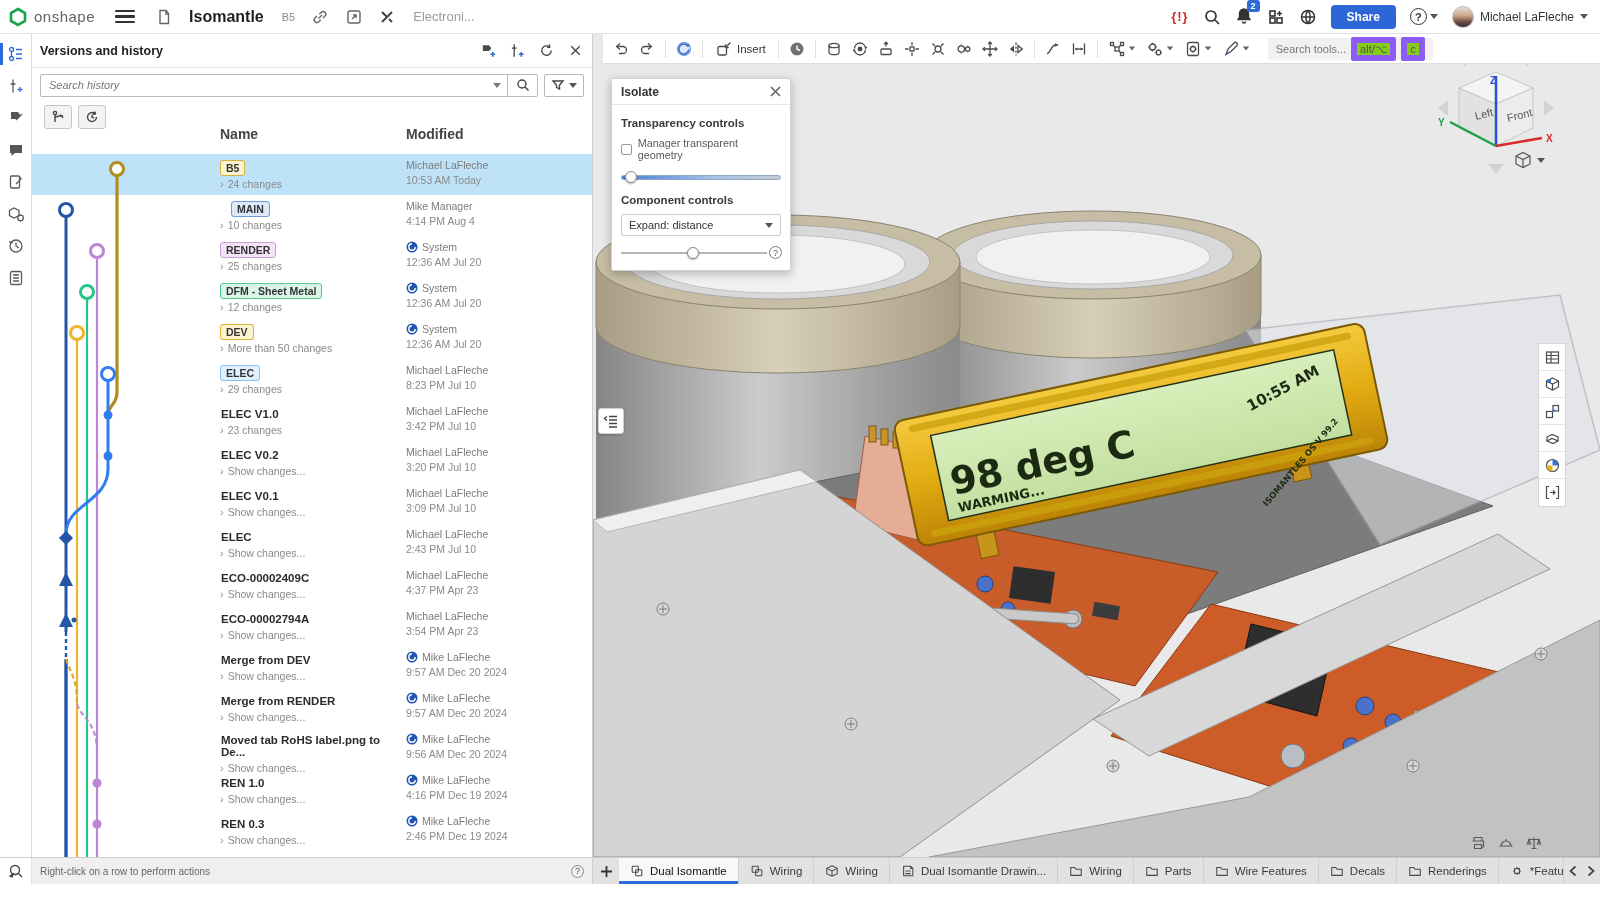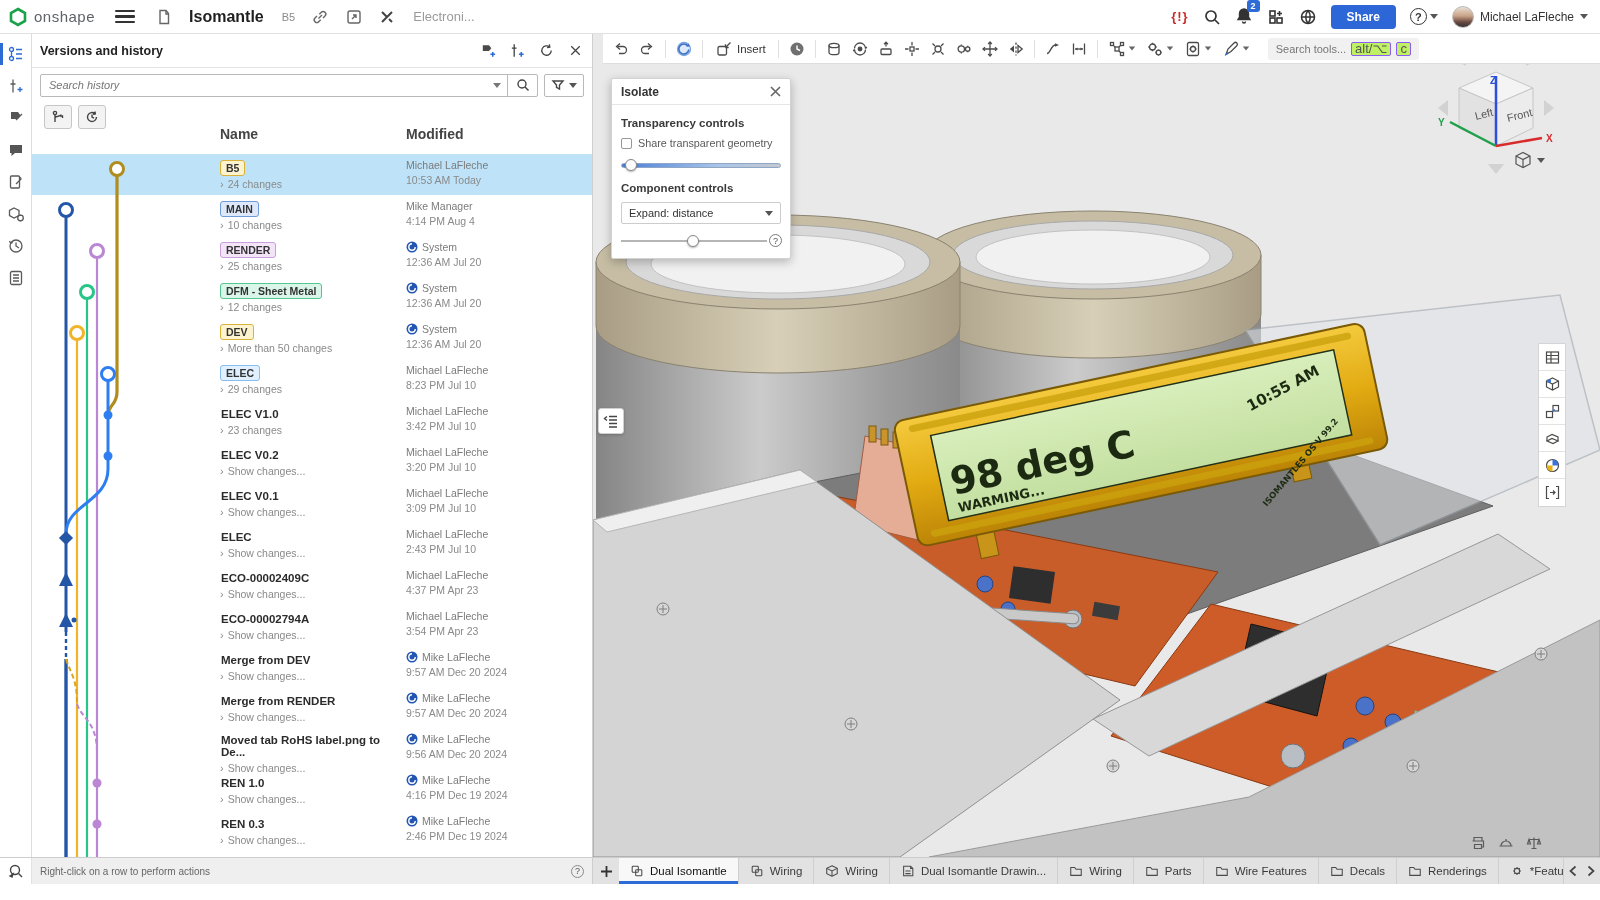--- a/index.html
+++ b/index.html
@@ -68,21 +68,21 @@
   .colhead span:last-child { }
   .vlist { position:relative; flex:1; overflow:hidden; }
   .graph { position:absolute; left:0; top:0; width:182px; height:703px; z-index:3; pointer-events:none; }
   .vrow { height:41px; display:flex; cursor:pointer; position:relative; z-index:1; }
   .vrow.selected { background:var(--selrow,#bee3f8); }
   .vcol-name { width:186px; margin-left:188px; padding-top:4px; }
   .vcol-mod { flex:1; padding-top:5px; }
   .badge { display:inline-block; font-size:10.5px; font-weight:bold; color:#333;
     border:1px solid transparent; border-radius:3px; padding:1px 5px; line-height:12px; }
   .badge.yellow    { background:#fdf3cf; border-color:#d9b23a; }
-  .badge.blue      { background:#dde9fb; border-color:#6f9ad8; }
+  .badge.blue      { background:#dde9fb; border-color:#6f9ad8;margin-left:11px; }
   .badge.purple    { background:#f3e4f8; border-color:#c79fd9; }
   .badge.green     { background:#d9f6e8; border-color:#54c690; }
   .badge.lightblue { background:#e0f0fe; border-color:#86bdf2; }
   .badge.plain { padding:1px 0; font-size:11.5px; color:#2b2b2b; }
   .changes { font-size:10.5px; color:#8a8a8a; margin-top:2px; display:flex; align-items:center; gap:4px; }
   .chev { font-size:11px; color:#8a8a8a; }
   .author { font-size:10.5px; color:#7b7b7b; display:flex; align-items:center; gap:4px; }
   .when { font-size:10.5px; color:#8a8a8a; margin-top:3px; }
   .sysicon { width:12px; height:12px; }
 
@@ -94,21 +94,21 @@
     align-items:center; justify-content:center; cursor:pointer; border-radius:3px; flex:0 0 auto; }
   .tbtn svg { width:18px; height:18px; stroke:#4a4a4a; fill:none; stroke-width:1.3; }
   .tsep { width:1px; height:18px; background:#e0e0e0; margin:0 4px; flex:0 0 auto; }
   .insert-btn { display:flex; align-items:center; gap:4px; width:auto; padding:0 6px; }
   .insert-label { font-size:11.5px; color:#333; }
   .dd { display:flex; align-items:center; gap:2px; width:auto; padding:0 4px; }
   .dd .caret { border-top-color:#666; transform:scale(.8); }
   .search-tools { margin-left:12px; background:#f1f1f1; border-radius:3px; height:22px;
     display:flex; align-items:center; padding:0 8px; gap:5px; }
   .search-tools .lbl { font-size:11px; color:#777; }
-  .kbd { background:#bef264; border:1px solid #8b5cf6; border-radius:2px; font-size:13px;
+  .kbd { background:#84cc16; border:6px solid #8b5cf6; border-radius:2px; font-size:11px;
     color:#555; padding:1px 3px; line-height:10px; }
   .scene { position:absolute; left:0; top:30px; width:1007px; height:793px; }
 
   
   .dialog { position:absolute; left:18px; top:44px; width:180px; background:#fff;
     border:1px solid #d2d2d2; box-shadow:0 3px 10px rgba(0,0,0,.25); z-index:25; border-radius:2px; }
   .dlg-head { height:26px; display:flex; align-items:center; padding:0 9px; border-bottom:1px solid #e6e6e6; }
   .dlg-title { font-size:12px; font-weight:bold; color:#333; }
   .dlg-close { margin-left:auto; cursor:pointer; }
   .dlg-close svg { width:11px; height:11px; stroke:#666; stroke-width:1.6; }
@@ -1010,21 +1010,21 @@
           <span class="dlg-close">
             <svg viewBox="0 0 11 11">
                 <path d="M1 1 L10 10 M10 1 L1 10"></path>
               </svg>
           </span>
         </div>
         <div class="dlg-body">
           <div class="dlg-sec">Transparency controls</div>
           <div class="chk-row">
             <span class="chk"></span>
-            <span class="chk-label">Share transparent geometry</span>
+            <span class="chk-label">Manager transparent geometry</span>
           </div>
           <div class="slider1">
             <div class="track"></div>
             <div class="handle" style="left:4px"></div>
           </div>
           <div class="dlg-sec">Component controls</div>
           <div class="dlg-select">
             <span>Expand: distance</span>
             <span class="caret"></span>
           </div>

